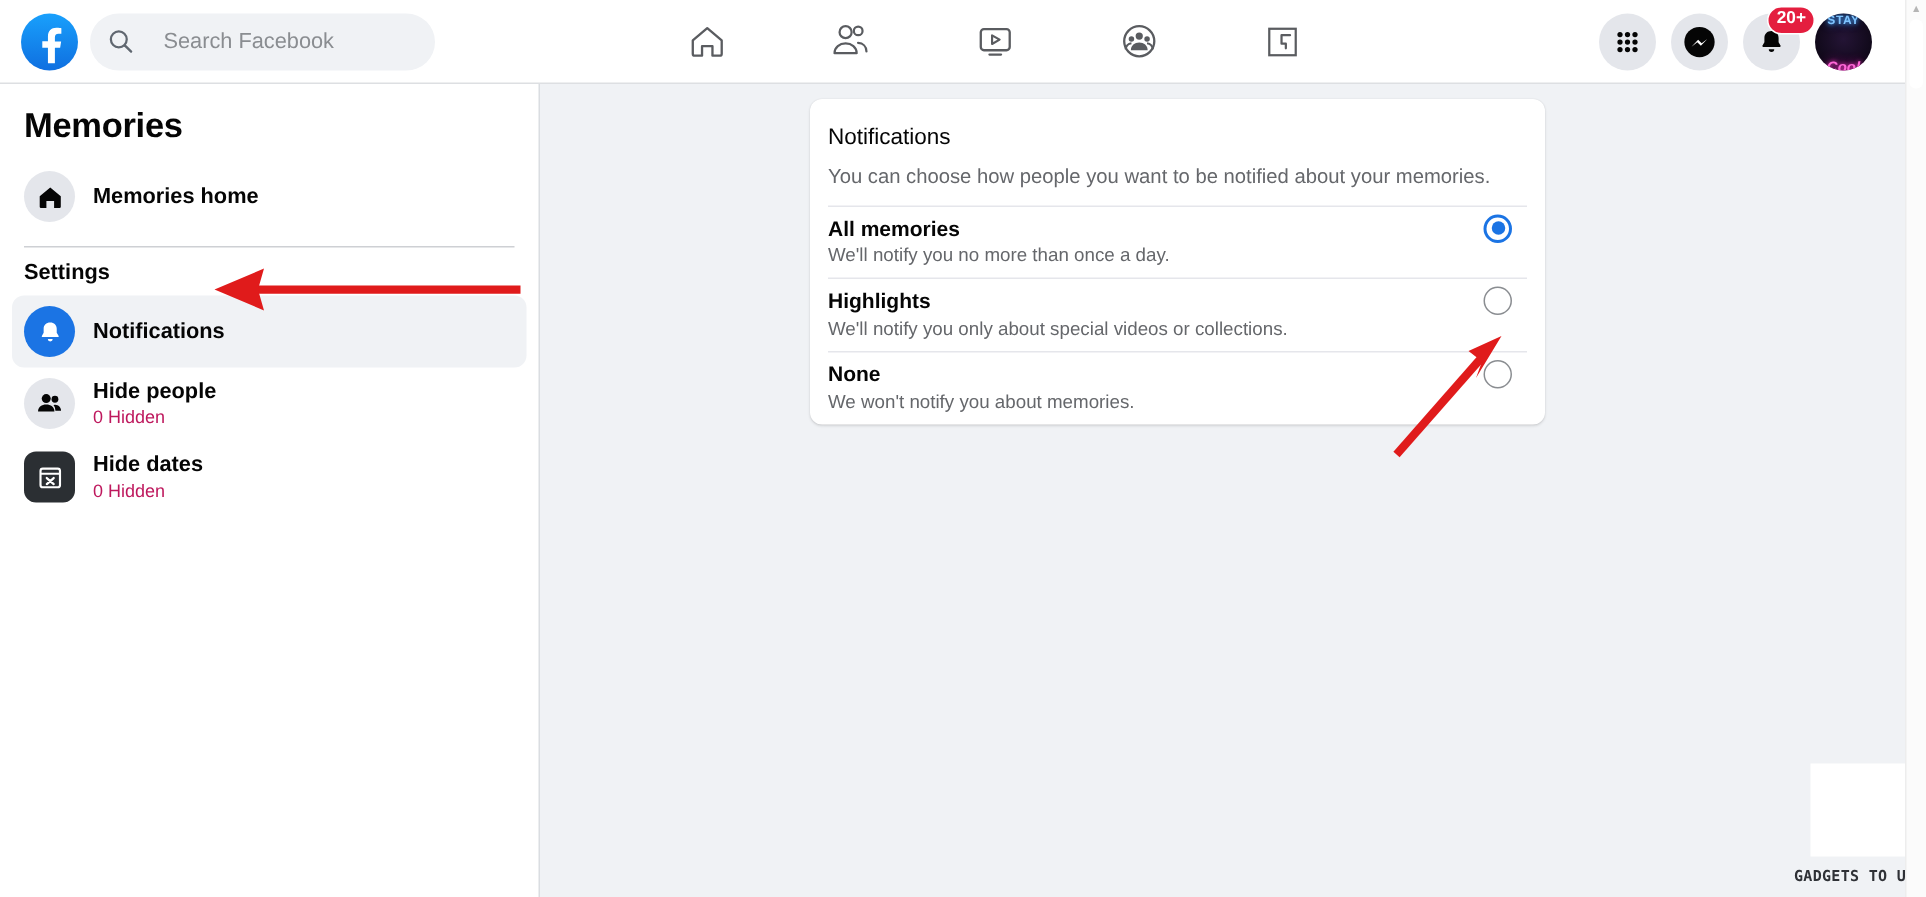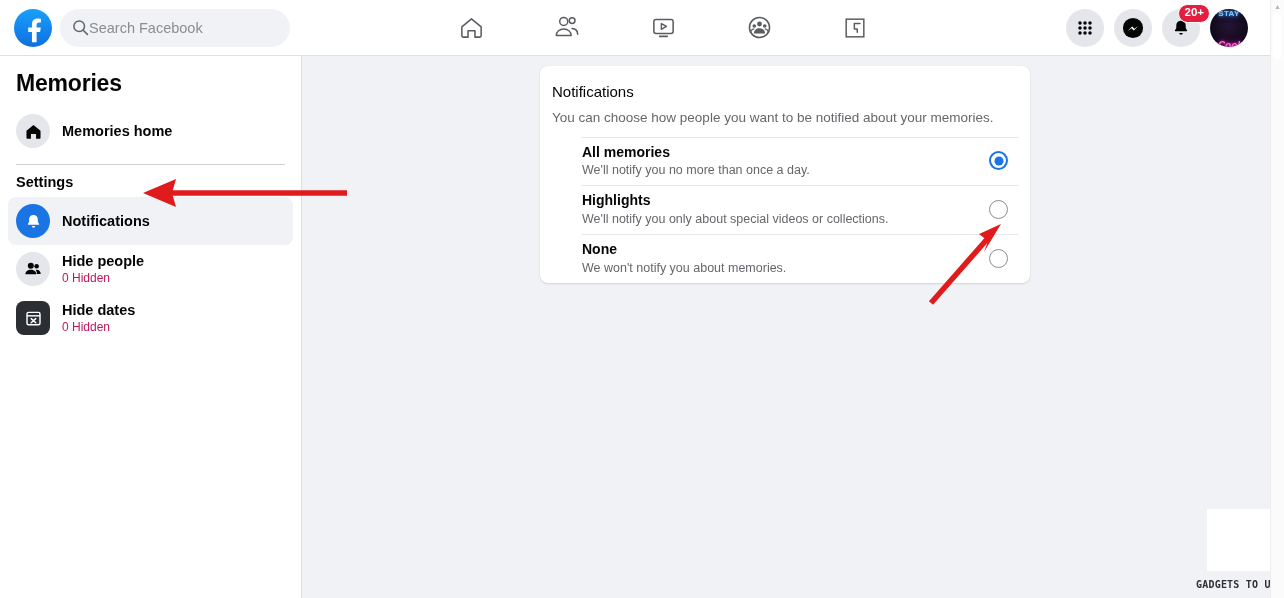--- a/index.html
+++ b/index.html
@@ -50,21 +50,21 @@
   .fb-logo svg { display: block; }
 
   .search-box {
     width: 230px;
     height: 38px;
     border-radius: 19px;
     background: #f0f2f5;
     display: flex;
     align-items: center;
     padding: 0 12px;
-    gap: 0;
+    gap: 20px;
     cursor: text;
   }
   .search-box .mag { flex: 0 0 auto; display:block; }
   .search-placeholder {
     font-size: 14.5px;
     color: #8a8d91;
     white-space: nowrap;
   }
 
   .hdr-center {
@@ -144,21 +144,21 @@
     font-style: italic;
     font-weight: bold;
     color: #ff68d8;
     text-shadow: 0 0 3px #ff3dc8, 0 0 7px #d418a8;
   }
 
   
   .sidebar {
     position: absolute;
     top: 56px; left: 0;
-    width: 302px;
+    width: 360px;
     height: 542px;
     background: #ffffff;
     border-right: 1px solid #dadde1;
     padding: 14px 8px 0 8px;
     z-index: 10;
   }
 
   .side-title {
     font-size: 23px;
     font-weight: bold;
@@ -247,26 +247,25 @@
   }
   .card-desc {
     font-size: 13.5px;
     color: #65676b;
     padding-bottom: 10px;
     line-height: 1.3;
   }
 
   .opt-row {
     display: flex;
-    align-items: center;
+    align-items: flex-start;
     justify-content: space-between;
     padding: 5px 0 6px 0;
     border-top: 1px solid #e5e6eb;
     cursor: pointer;
-    margin-left: 30px;
   }
   .opt-row:first-of-type { border-top: none; }
 
   .opt-txt { display: flex; flex-direction: column; }
   .opt-label {
     font-size: 14px;
     font-weight: bold;
     color: #050505;
     line-height: 1.35;
   }

